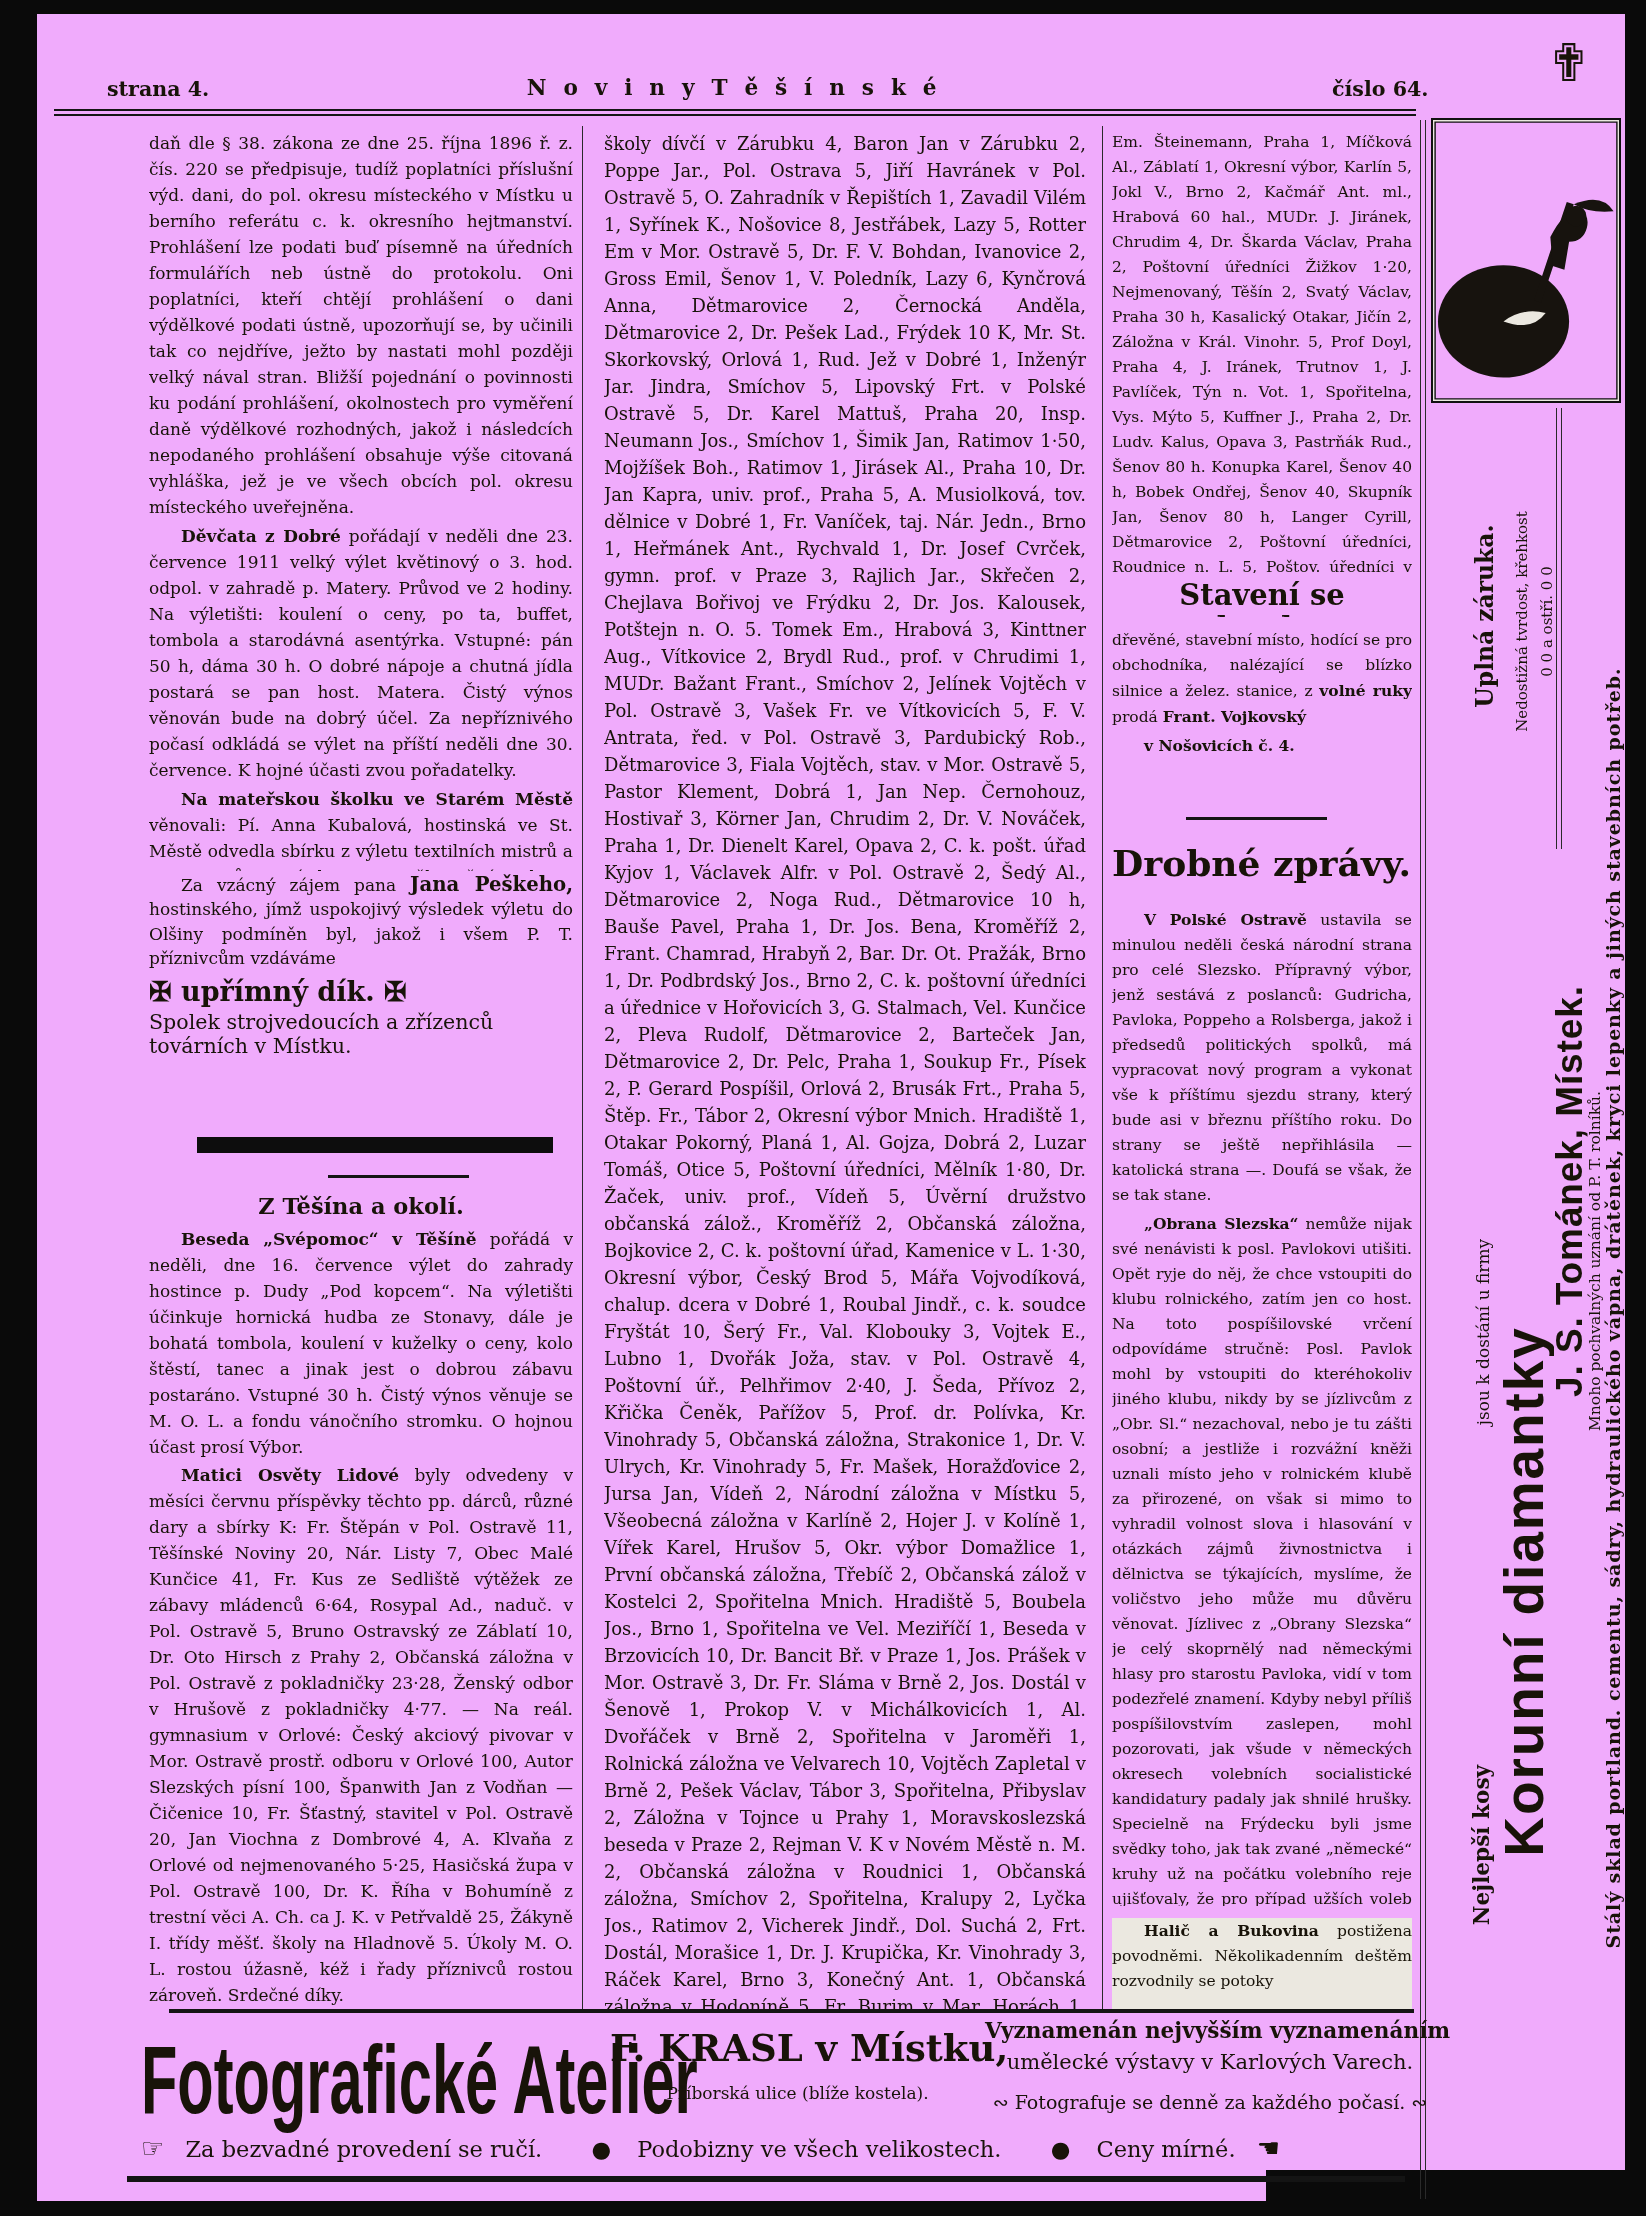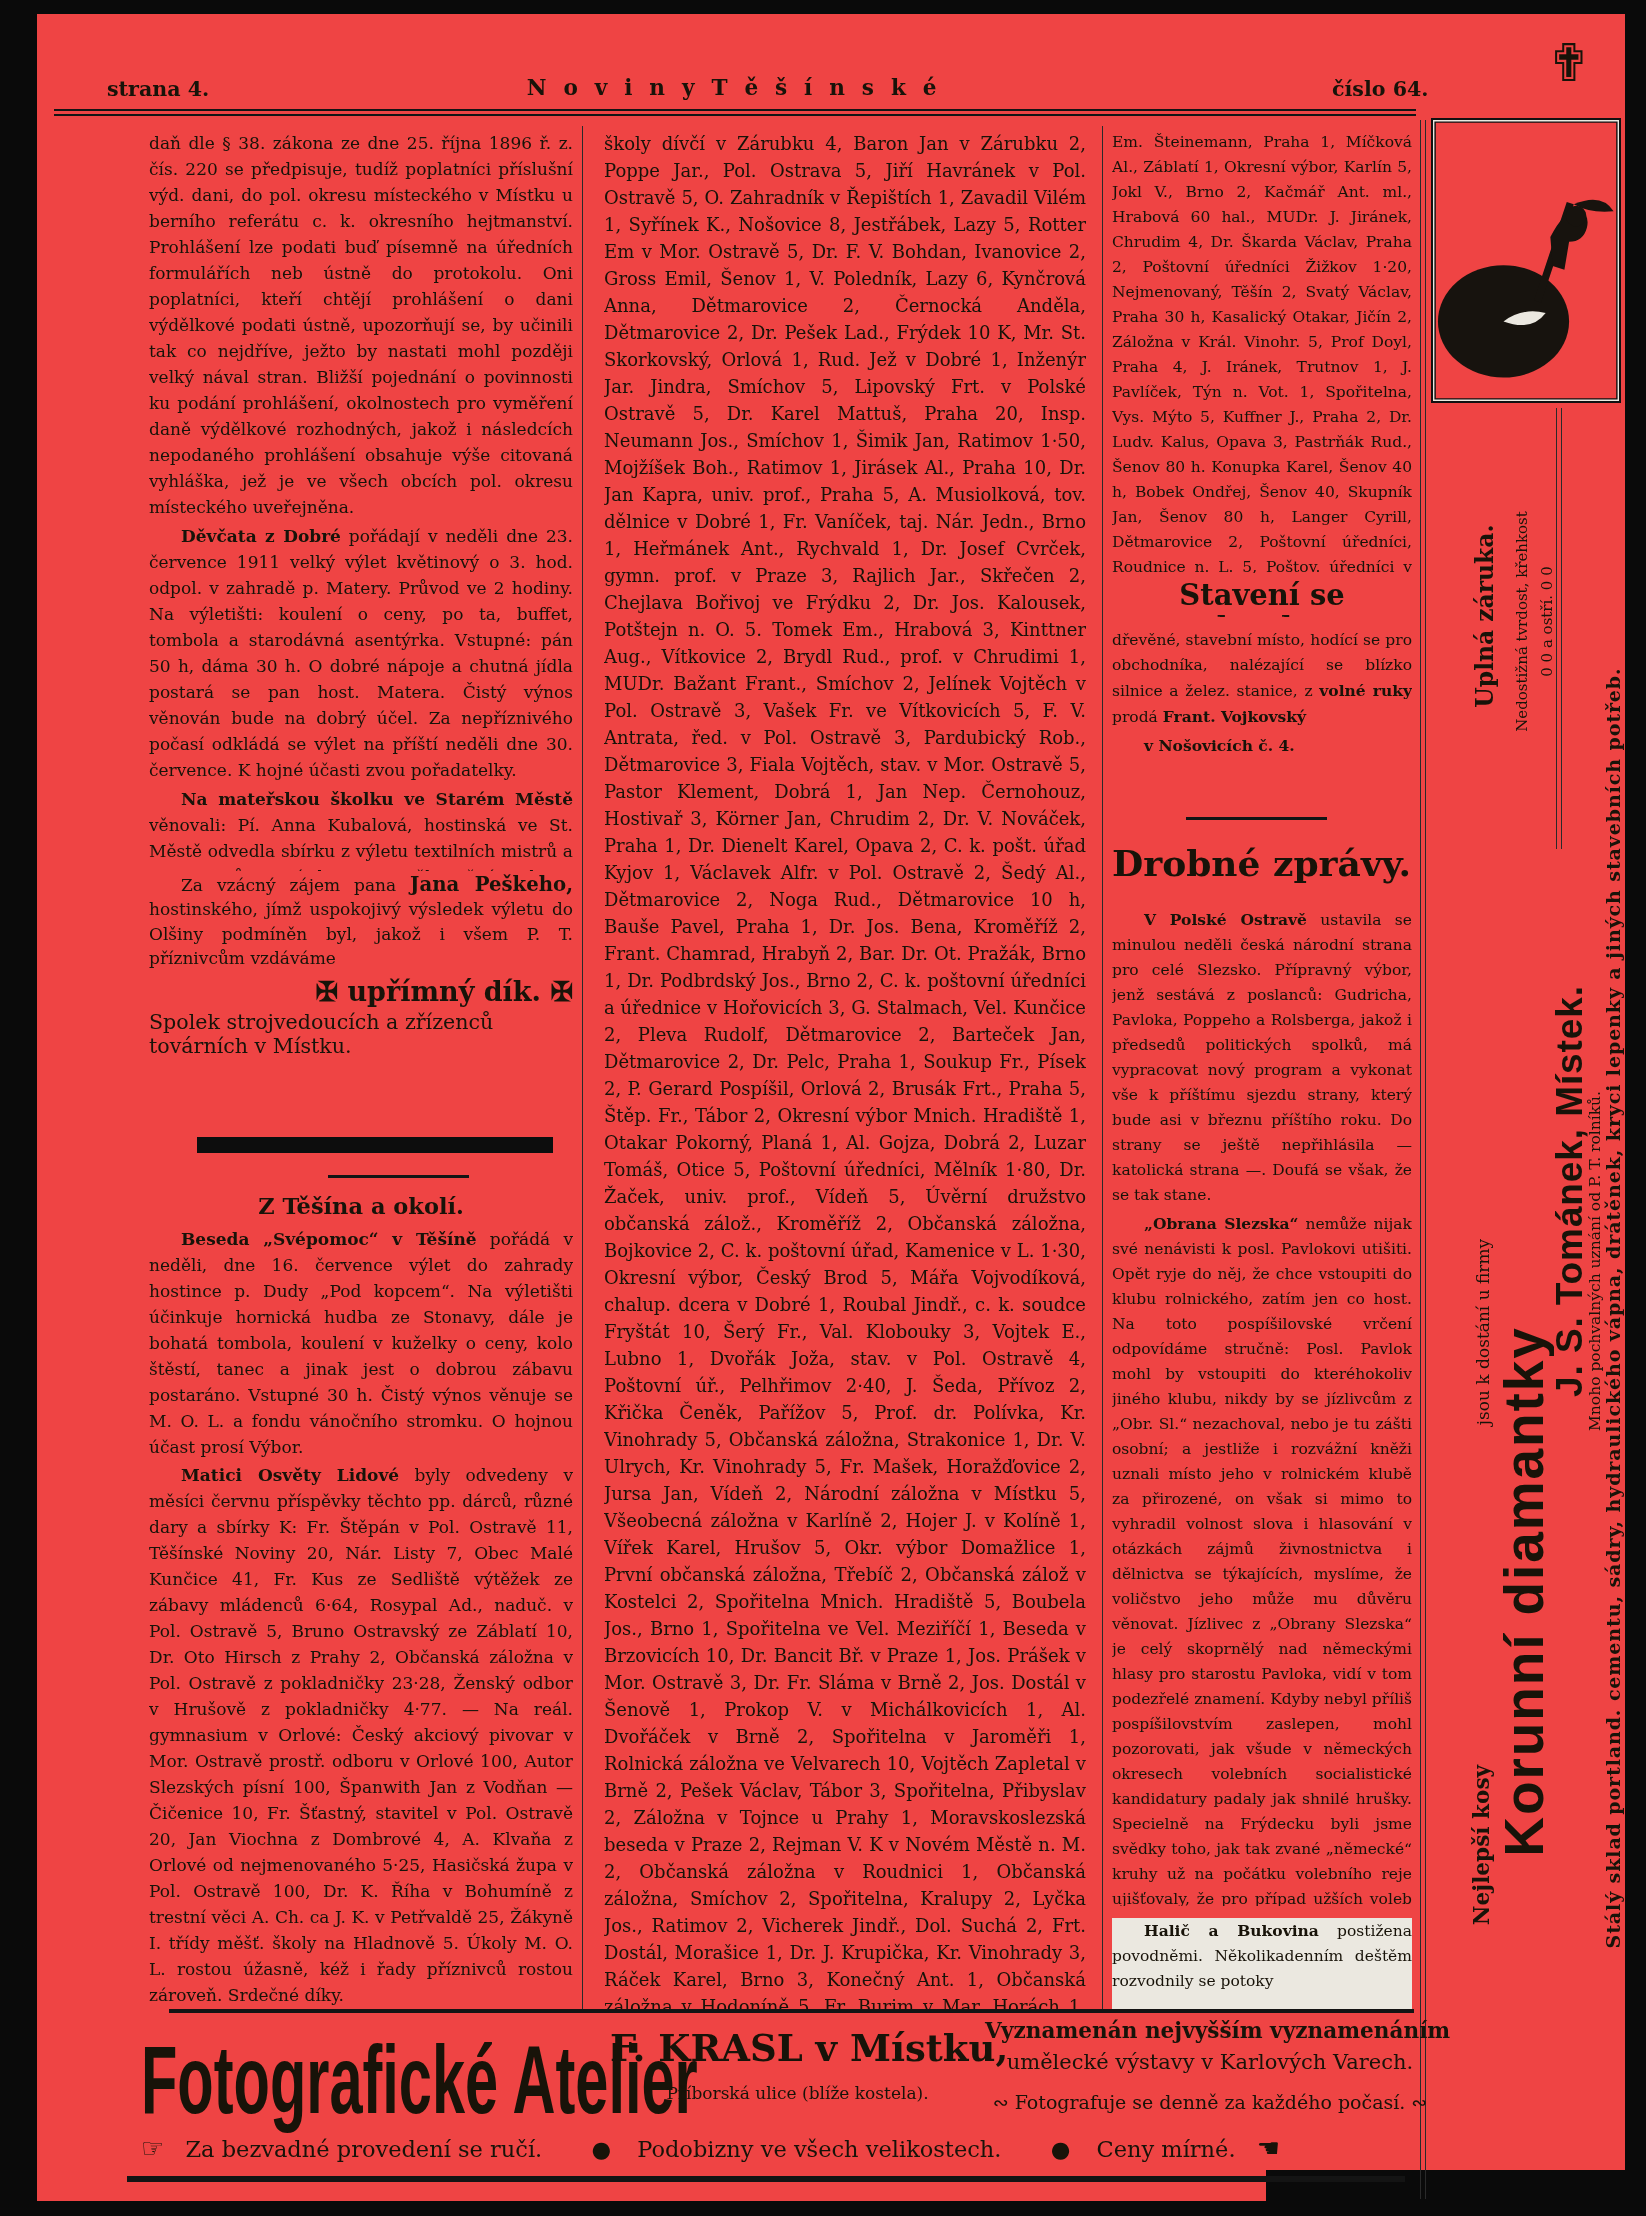--- a/index.html
+++ b/index.html
@@ -1,36 +1,36 @@
 <!DOCTYPE html>
 <html style="font-size:7.5px"><head>
 <meta charset="utf-8">
 <style>
   html,body{margin:0;padding:0;background:#6b6b6b;}
-  .page{position:relative;width:1647px;height:2216px;background:#ef4444;overflow:hidden;
+  .page{position:relative;width:1647px;height:2216px;background:#f0abfc;overflow:hidden;
         font-family:"DejaVu Serif",serif;color:#181309;}
   
   .scan{position:absolute;background:#0a0a0a;}
   
   .hdr{position:absolute;font-weight:bold;}
   .rule{position:absolute;background:#141414;}
   .drule{position:absolute;border-top:2.8px solid #141414;border-bottom:2.3px solid #141414;height:3.3px;background:transparent;}
   .vline{position:absolute;width:1.4px;background:#2a2a2a;}
   
   .col{position:absolute;text-align:justify;overflow:hidden;}
   .col p{margin:0 0 2.8px 0;text-indent:32px;}
   .col p.noind{text-indent:0;}
   .c1{font-size:17px;line-height:26px;}
   .c2{font-size:18px;line-height:27px;}
   .c3{font-size:15.5px;line-height:25px;}
   .lead{font-weight:bold;}
   .center{text-align:left;text-indent:0;}
   .sechead{font-weight:bold;text-align:center;}
   
-  .dik{font-weight:bold;font-size:27px;text-align:right;margin:8.4px 0 4.7px 0;}
+  .dik{font-weight:bold;font-size:27px;text-align:left;margin:8.4px 0 4.7px 0;}
   .sig{font-weight:normal;font-size:20.6px;line-height:24.4px;text-align:left;}
   .blackbar{position:absolute;background:#0d0d0d;}
   
   .adhead1{font-weight:bold;font-size:29px;line-height:33px;text-align:center;}
   .adhead2{font-weight:bold;font-size:36px;line-height:39px;}
   
   .vt{position:absolute;transform-origin:0 0;transform:rotate(-90deg);white-space:nowrap;
       text-align:center;overflow:hidden;}
   .sans{font-family:"Liberation Sans",sans-serif;}
   

